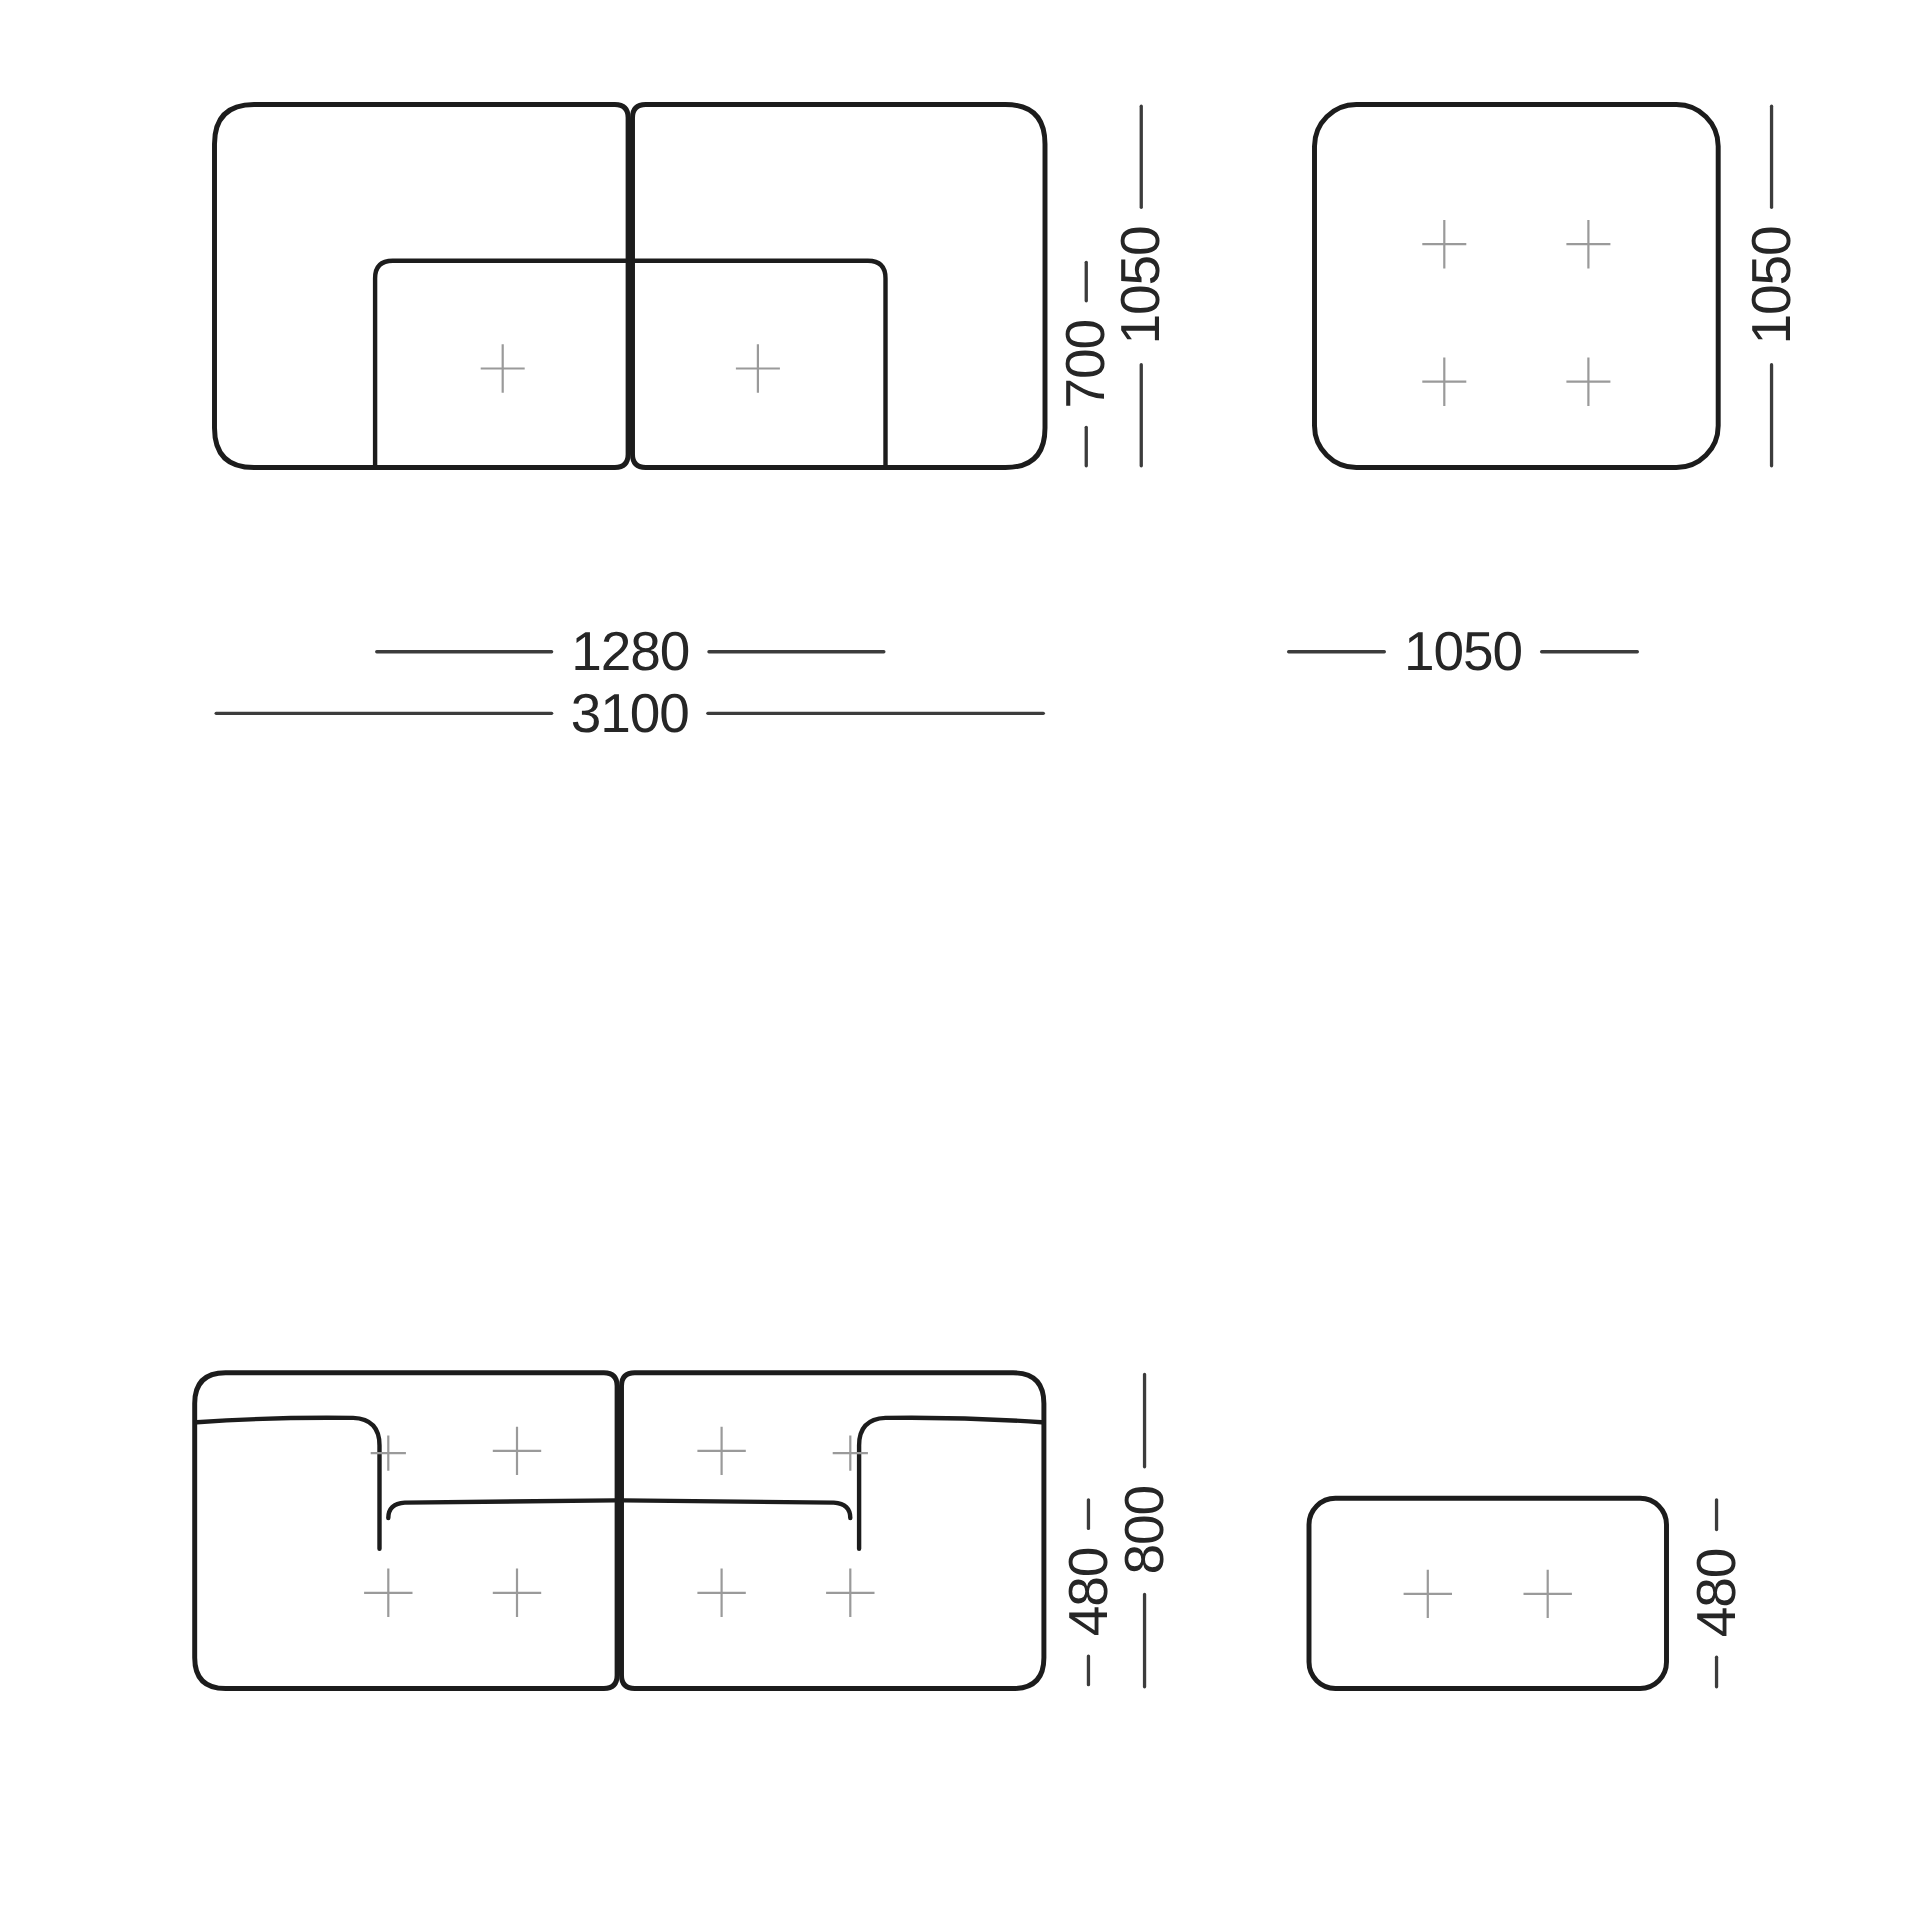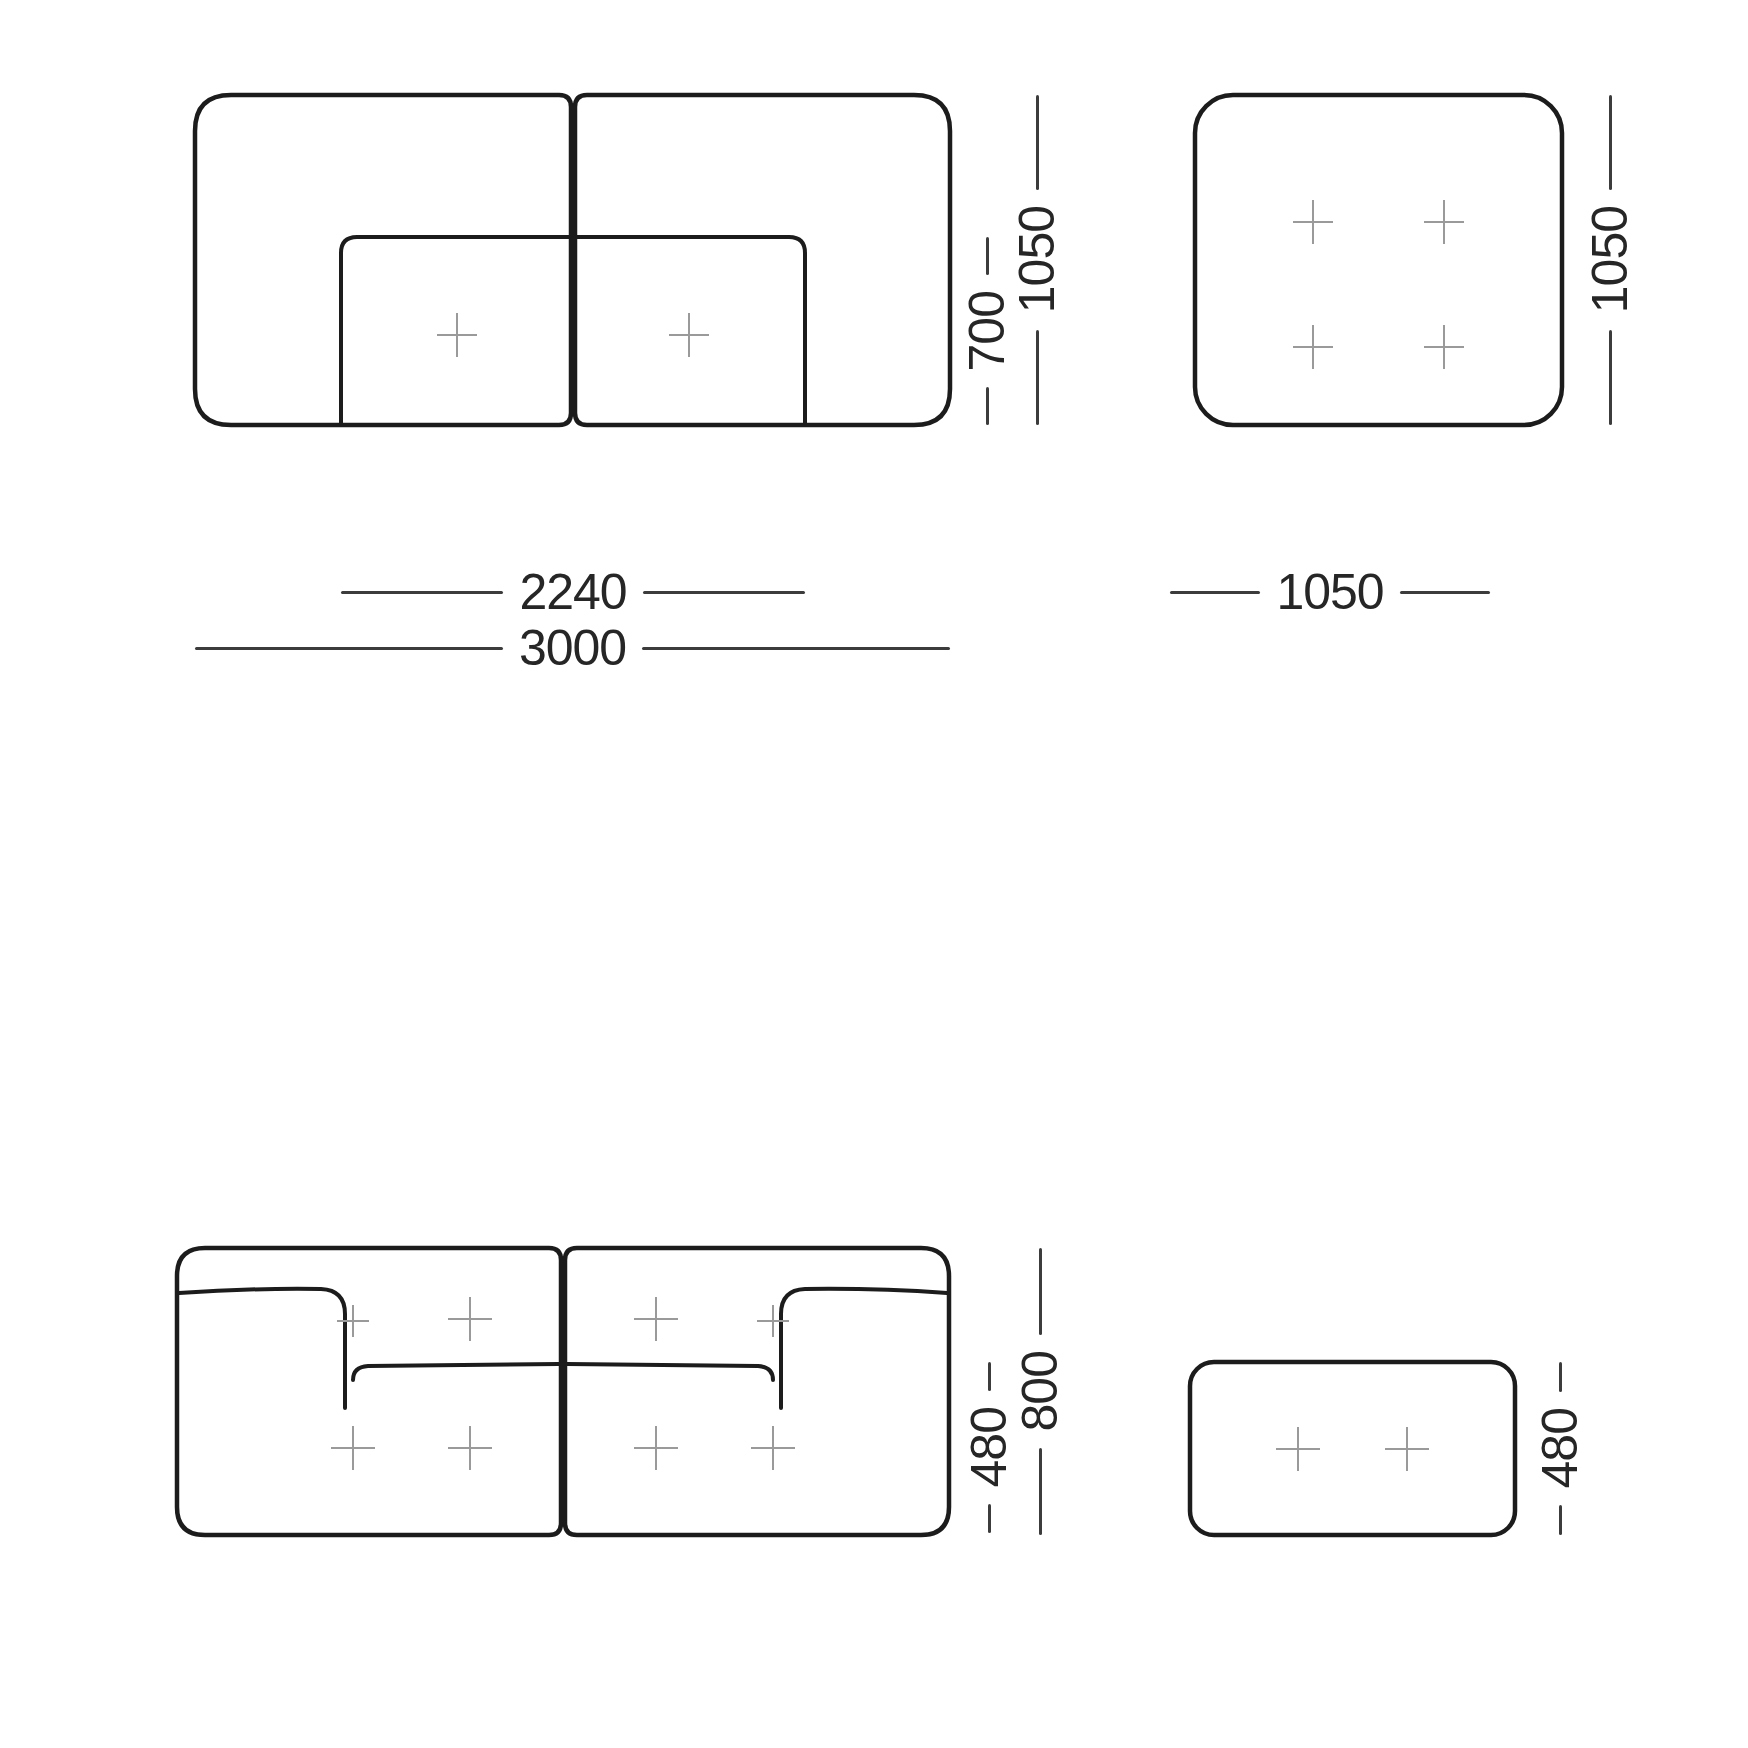--- a/index.html
+++ b/index.html
@@ -60,27 +60,27 @@
     <path class="cross" d="M 634 1448 H 678 M 656 1426 V 1470"></path>
     <path class="cross" d="M 751 1448 H 795 M 773 1426 V 1470"></path>
 
     <rect class="outline" x="1190" y="1362" width="325" height="173" rx="24"></rect>
     <path class="cross" d="M 1276 1449 H 1320 M 1298 1427 V 1471"></path>
     <path class="cross" d="M 1385 1449 H 1429 M 1407 1427 V 1471"></path>
   </svg>
 
   <div class="hdim" style="left:341px;top:568px;width:464px;height:48px;">
     <div class="dline"></div>
-    <span class="dlabel">2240</span>
+    <span class="dlabel">1280</span>
     <div class="dline"></div>
   </div>
 
   <div class="hdim" style="left:195px;top:624px;width:755px;height:48px;">
     <div class="dline"></div>
-    <span class="dlabel">3000</span>
+    <span class="dlabel">3100</span>
     <div class="dline"></div>
   </div>
 
   <div class="hdim" style="left:1170px;top:568px;width:320px;height:48px;">
     <div class="dline"></div>
     <span class="dlabel">1050</span>
     <div class="dline"></div>
   </div>
 
   <div class="vdim" style="left:961px;top:237px;height:188px;">

